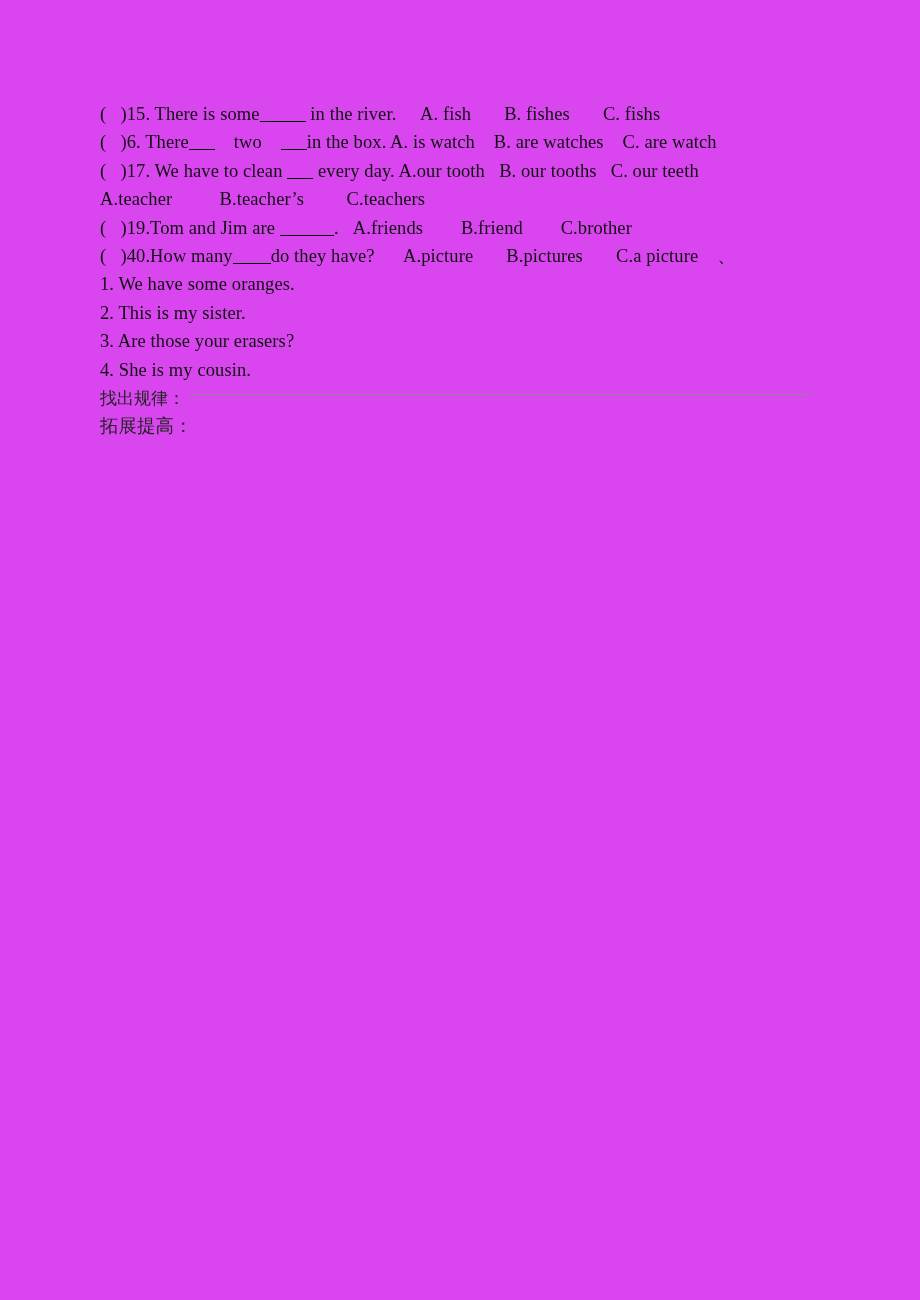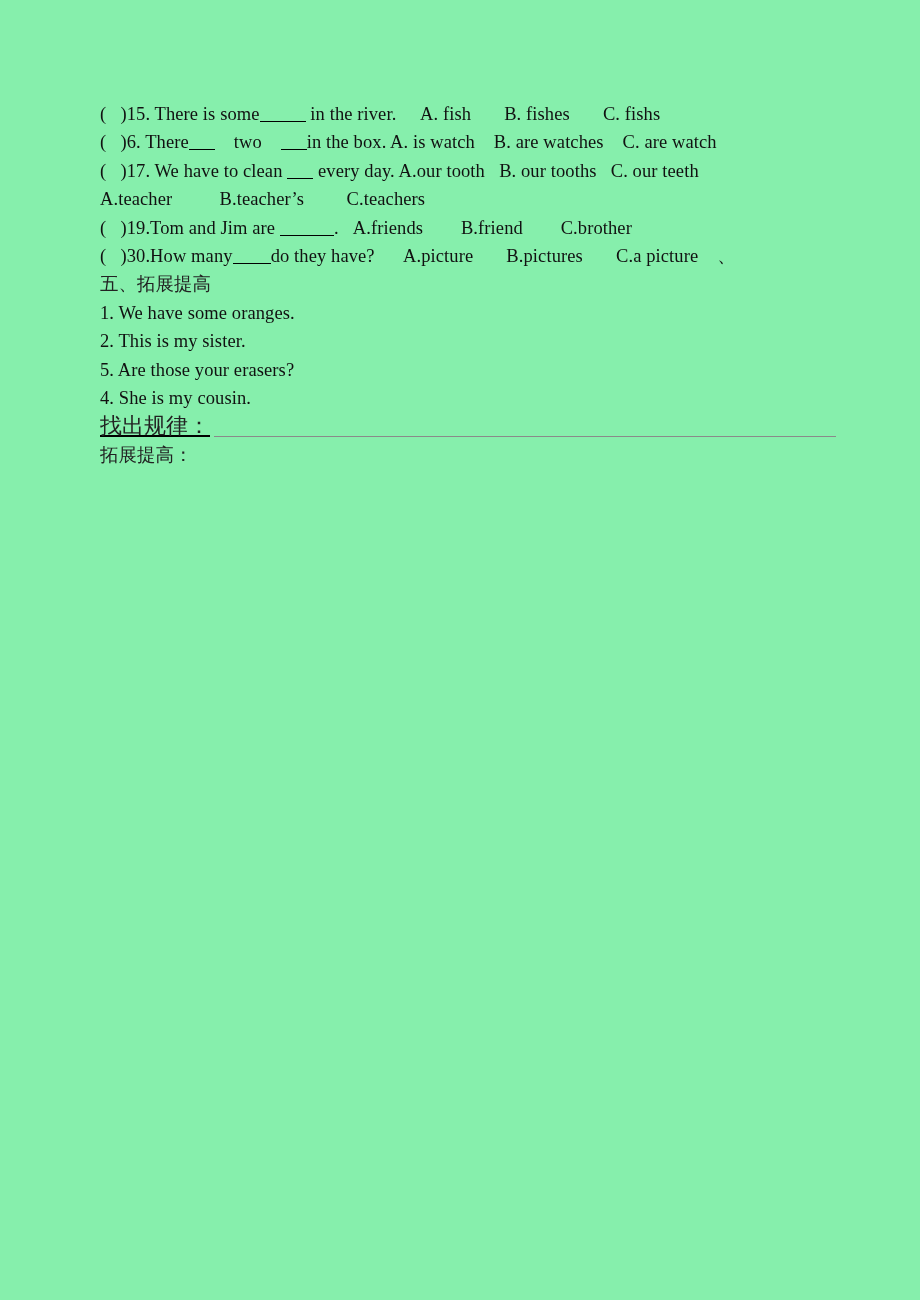--- a/index.html
+++ b/index.html
@@ -13,21 +13,21 @@
     position: relative;
     font-family: "Liberation Serif", "DejaVu Serif", serif;
     color: #000000;
     overflow: hidden;
   }
   .page {
     position: absolute;
     left: 0; top: 0;
     width: 920px;
     height: 1300px;
-    background: #86efac;
+    background: #d946ef;
   }
   .content {
     position: absolute;
     left: 100px;
     top: 100px;
     width: 760px;
   }
   .line {
     font-size: 18.5px;
     line-height: 28.4px;
@@ -46,24 +46,23 @@
     display: inline-block;
     border-bottom: 1.3px solid #000;
     vertical-align: -2px;
   }
   .b-xs { width: 26px; }
   .b-sm { width: 38px; }
   .b-md { width: 46px; }
   .b-lg { width: 54px; }
   .rule-row {
     display: flex;
-    align-items: flex-end;
-    font-size: 22px;
+    align-items: center;
+    font-size: 17px;
     line-height: 28.4px;
-    text-decoration: underline;
   }
   .rule-label {
     font-family: "DejaVu Serif", "Liberation Serif", serif;
     color: #222;
     white-space: pre;
   }
   .rule-line {
     flex: 0 0 auto;
     width: 622px;
     height: 0;
@@ -84,28 +83,27 @@
 
     <div class="line"><span>(   )6. There</span><span class="blank b-xs"></span><span>    </span><span>two</span><span>    </span><span class="blank b-xs"></span><span>in the box. A. is watch</span><span>    </span><span class="opt">B. are watches</span><span>    </span><span class="opt">C. are watch</span></div>
 
     <div class="line"><span>(   )17. We have to clean</span><span> </span><span class="blank b-xs"></span><span> </span><span>every day. A.our tooth</span><span>   </span><span class="opt">B. our tooths</span><span>   </span><span class="opt">C. our teeth</span></div>
 
 
     <div class="line"><span class="opt">A.teacher</span><span>          </span><span class="opt">B.teacher’s</span><span>         </span><span class="opt">C.teachers</span></div>
 
     <div class="line"><span>(   )19.Tom and Jim are</span><span> </span><span class="blank b-lg"></span><span>.</span><span>   </span><span class="opt">A.friends</span><span>        </span><span class="opt">B.friend</span><span>        </span><span class="opt">C.brother</span></div>
 
-    <div class="line"><span>(   )30.How many</span><span class="blank b-sm"></span><span>do they have?</span><span>      </span><span class="opt">A.picture</span><span>       </span><span class="opt">B.pictures</span><span>       </span><span class="opt">C.a picture</span><span>    </span><span>、</span></div>
+    <div class="line"><span>(   )40.How many</span><span class="blank b-sm"></span><span>do they have?</span><span>      </span><span class="opt">A.picture</span><span>       </span><span class="opt">B.pictures</span><span>       </span><span class="opt">C.a picture</span><span>    </span><span>、</span></div>
 
-    <div class="line-cn">五、拓展提高</div>
 
 
     <div class="line">1. We have some oranges.</div>
     <div class="line">2. This is my sister.</div>
-    <div class="line">5. Are those your erasers?</div>
+    <div class="line">3. Are those your erasers?</div>
     <div class="line">4. She is my cousin.</div>
 
     <div class="rule-row">
       <span class="rule-label">找出规律：</span>
       <span class="rule-line"></span>
     </div>
 
 
     <div class="line-cn">拓展提高：</div>
 

